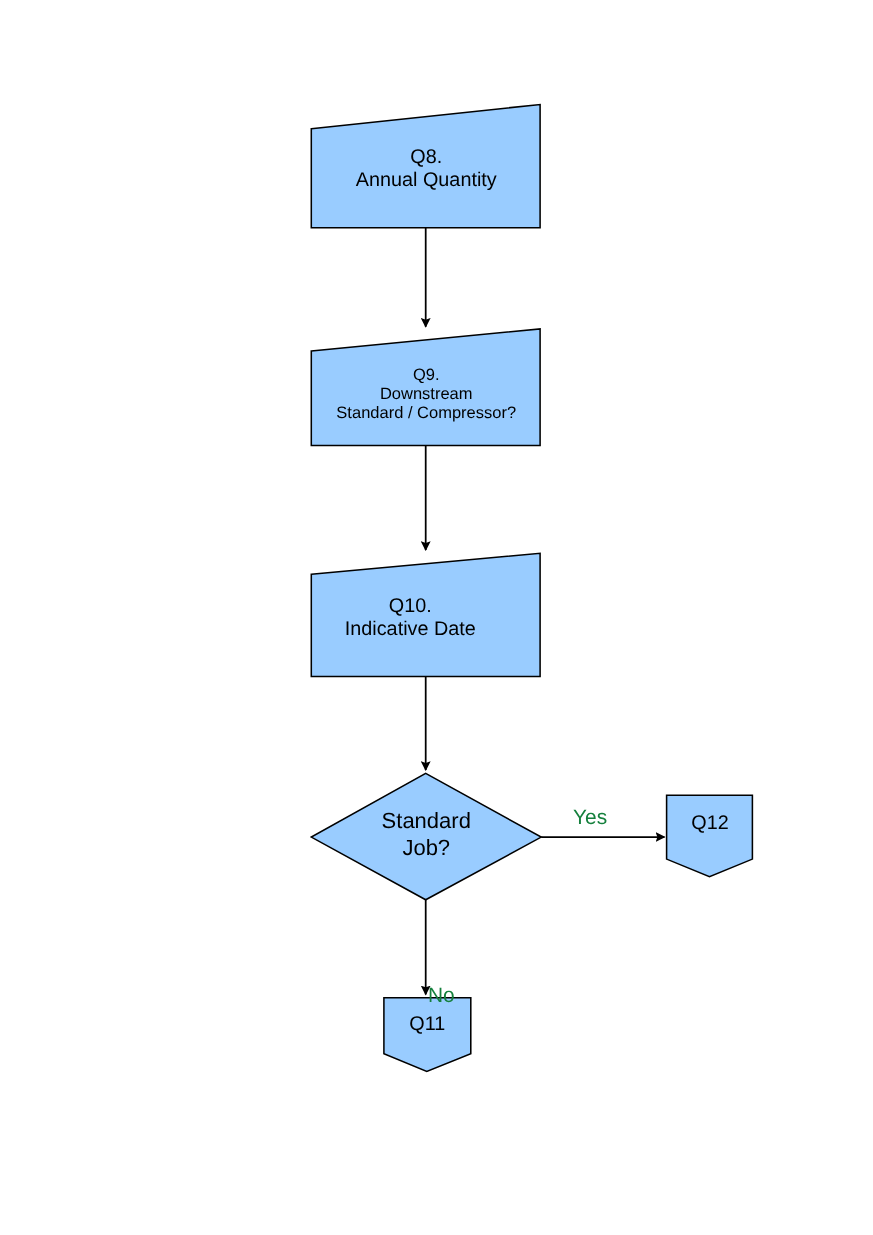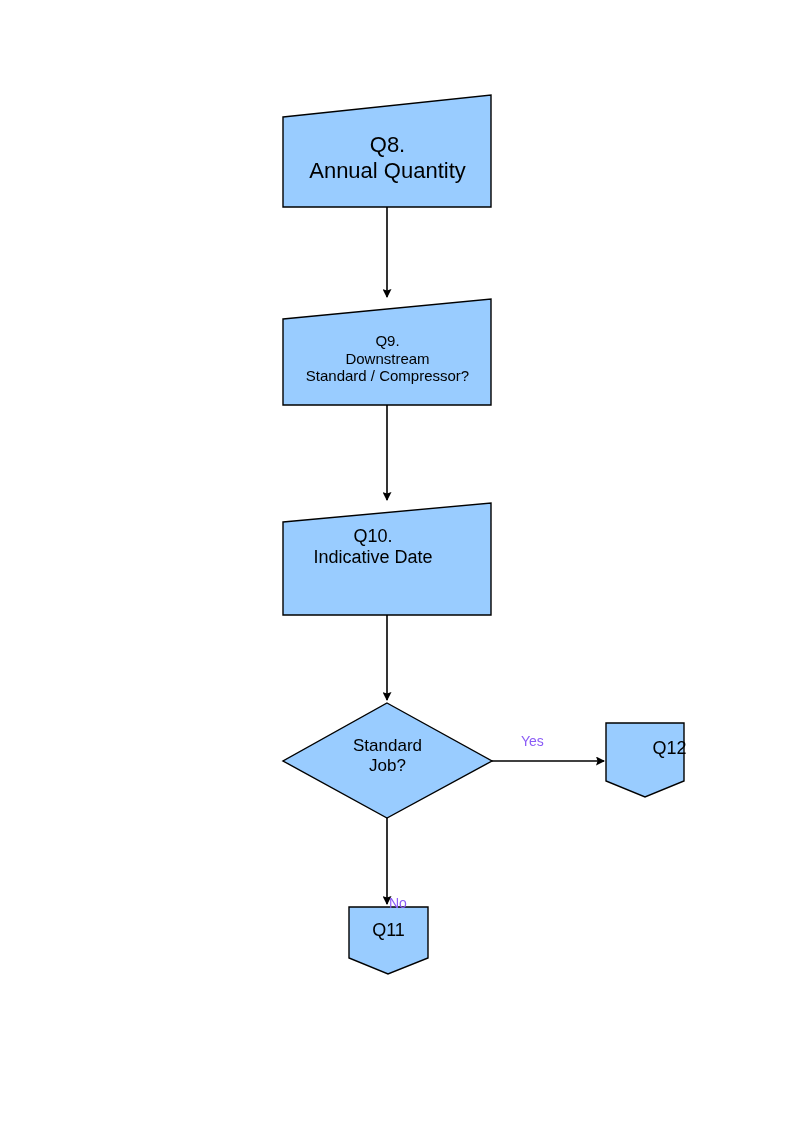--- a/index.html
+++ b/index.html
@@ -29,31 +29,31 @@
     position: absolute;
     text-align: center;
     line-height: 1.18;
     color: #000000;
     white-space: pre;
     pointer-events: none;
     -webkit-font-smoothing: none;
   }
   .edge-label {
     position: absolute;
-    color: #8b5cf6;
+    color: #15803d;
     white-space: pre;
-    font-size: 14px;
+    font-size: 19px;
     line-height: 1.1;
   }
-  .t-q8   { left: 283px; top: 132px;  width: 209px; font-size: 22px; }
+  .t-q8   { left: 283px; top: 132px;  width: 209px; font-size: 18px; }
   .t-q9   { left: 283px; top: 332px;  width: 209px; font-size: 15px; }
-  .t-q10  { left: 283px; top: 526px;  width: 180px; font-size: 18px; }
-  .t-dec  { left: 303px; top: 736px;  width: 169px; font-size: 17px; }
+  .t-q10  { left: 283px; top: 540px;  width: 180px; font-size: 18px; }
+  .t-dec  { left: 303px; top: 736px;  width: 169px; font-size: 20px; }
   .t-q11  { left: 349px; top: 920px;  width:  79px; font-size: 18px; }
-  .t-q12  { left: 630px; top: 738px;  width:  79px; font-size: 18px; }
+  .t-q12  { left: 606px; top: 738px;  width:  79px; font-size: 18px; }
   .l-yes  { left: 521px; top: 734px; }
   .l-no   { left: 389px; top: 896px; }
 </style>
 </head>
 <body>
 
 <div id="canvas">
 
   <svg id="flow-svg" viewBox="0 0 794 1123" xmlns="http://www.w3.org/2000/svg">
     <defs>

